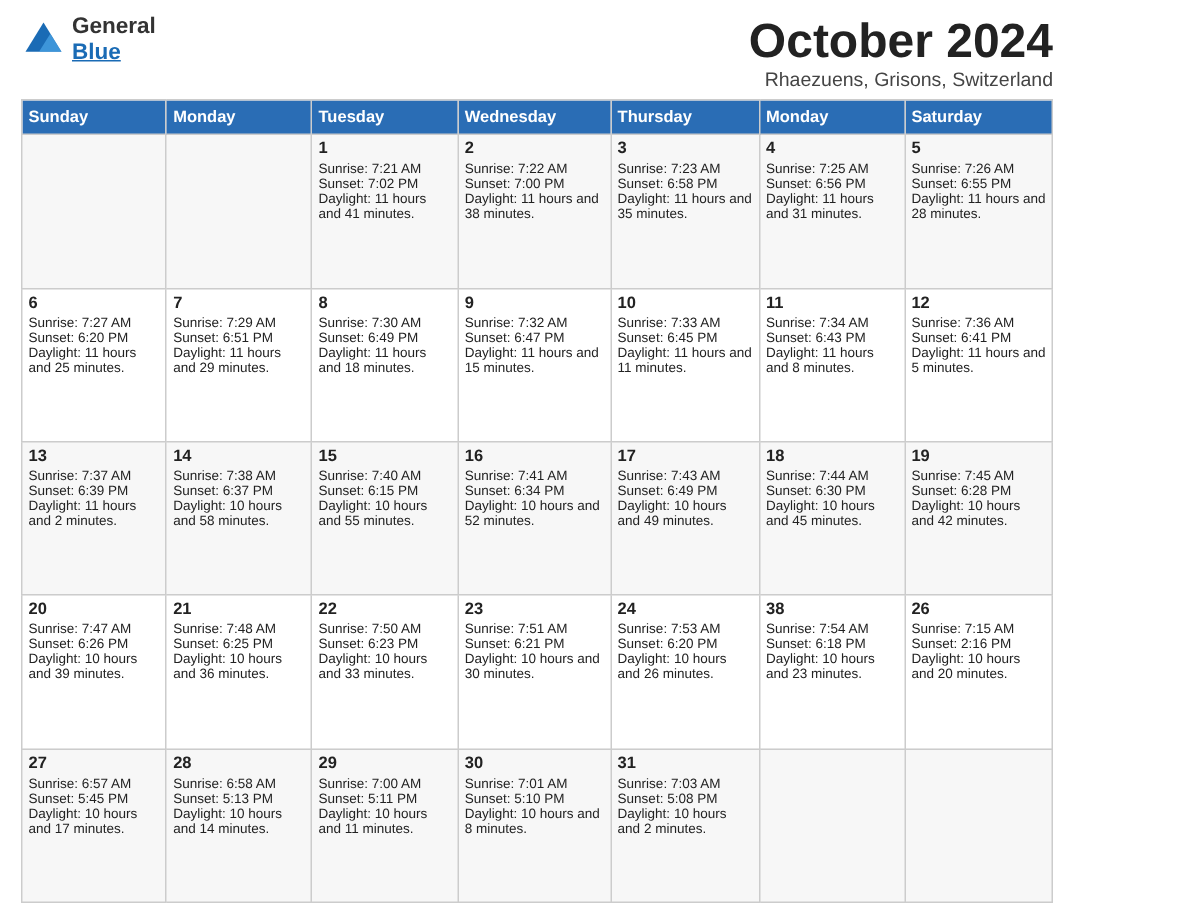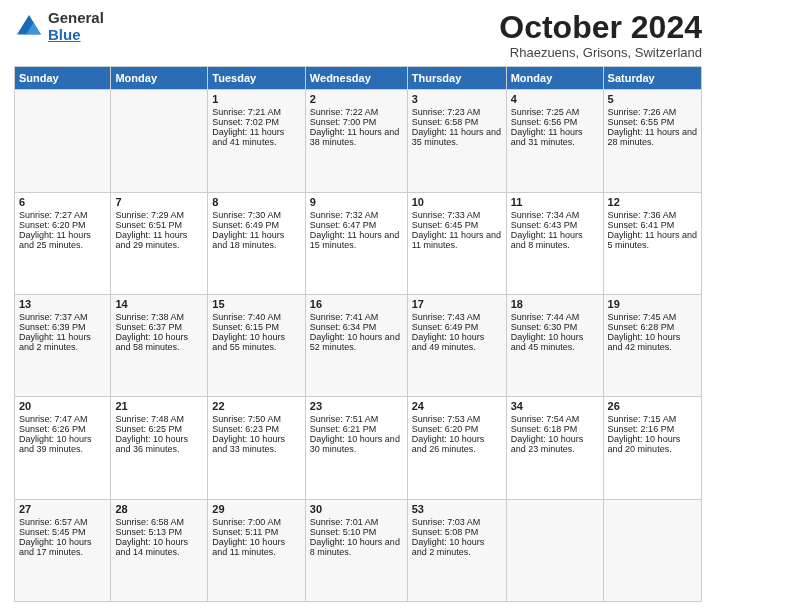--- a/index.html
+++ b/index.html
@@ -281,21 +281,21 @@
             <div>Sunset: 6:21 PM</div>
             <div>Daylight: 10 hours and 30 minutes.</div>
           </td>
           <td>
             <span class="day-num">24</span>
             <div>Sunrise: 7:53 AM</div>
             <div>Sunset: 6:20 PM</div>
             <div>Daylight: 10 hours and 26 minutes.</div>
           </td>
           <td>
-            <span class="day-num">34</span>
+            <span class="day-num">38</span>
             <div>Sunrise: 7:54 AM</div>
             <div>Sunset: 6:18 PM</div>
             <div>Daylight: 10 hours and 23 minutes.</div>
           </td>
           <td>
             <span class="day-num">26</span>
             <div>Sunrise: 7:15 AM</div>
             <div>Sunset: 2:16 PM</div>
             <div>Daylight: 10 hours and 20 minutes.</div>
           </td>
@@ -319,21 +319,21 @@
             <div>Sunset: 5:11 PM</div>
             <div>Daylight: 10 hours and 11 minutes.</div>
           </td>
           <td>
             <span class="day-num">30</span>
             <div>Sunrise: 7:01 AM</div>
             <div>Sunset: 5:10 PM</div>
             <div>Daylight: 10 hours and 8 minutes.</div>
           </td>
           <td>
-            <span class="day-num">53</span>
+            <span class="day-num">31</span>
             <div>Sunrise: 7:03 AM</div>
             <div>Sunset: 5:08 PM</div>
             <div>Daylight: 10 hours and 2 minutes.</div>
           </td>
           <td class="empty"></td>
           <td class="empty"></td>
         </tr>
       </tbody>
   </table>
 </div>

